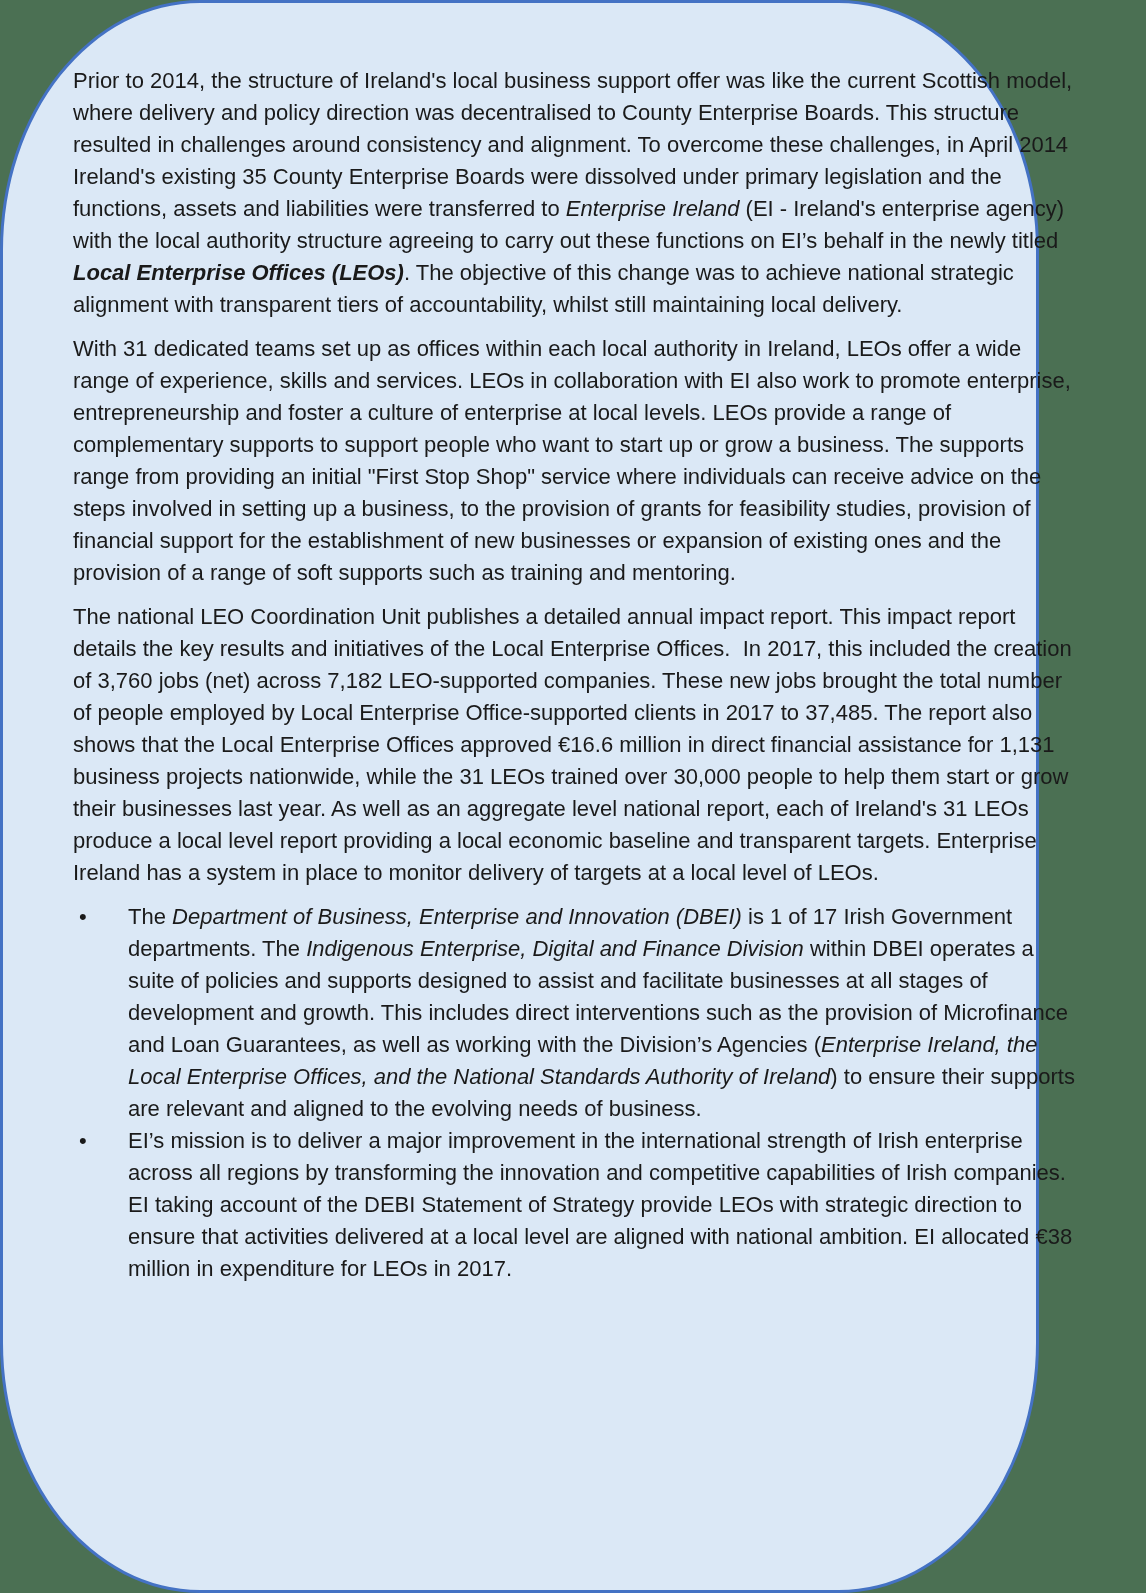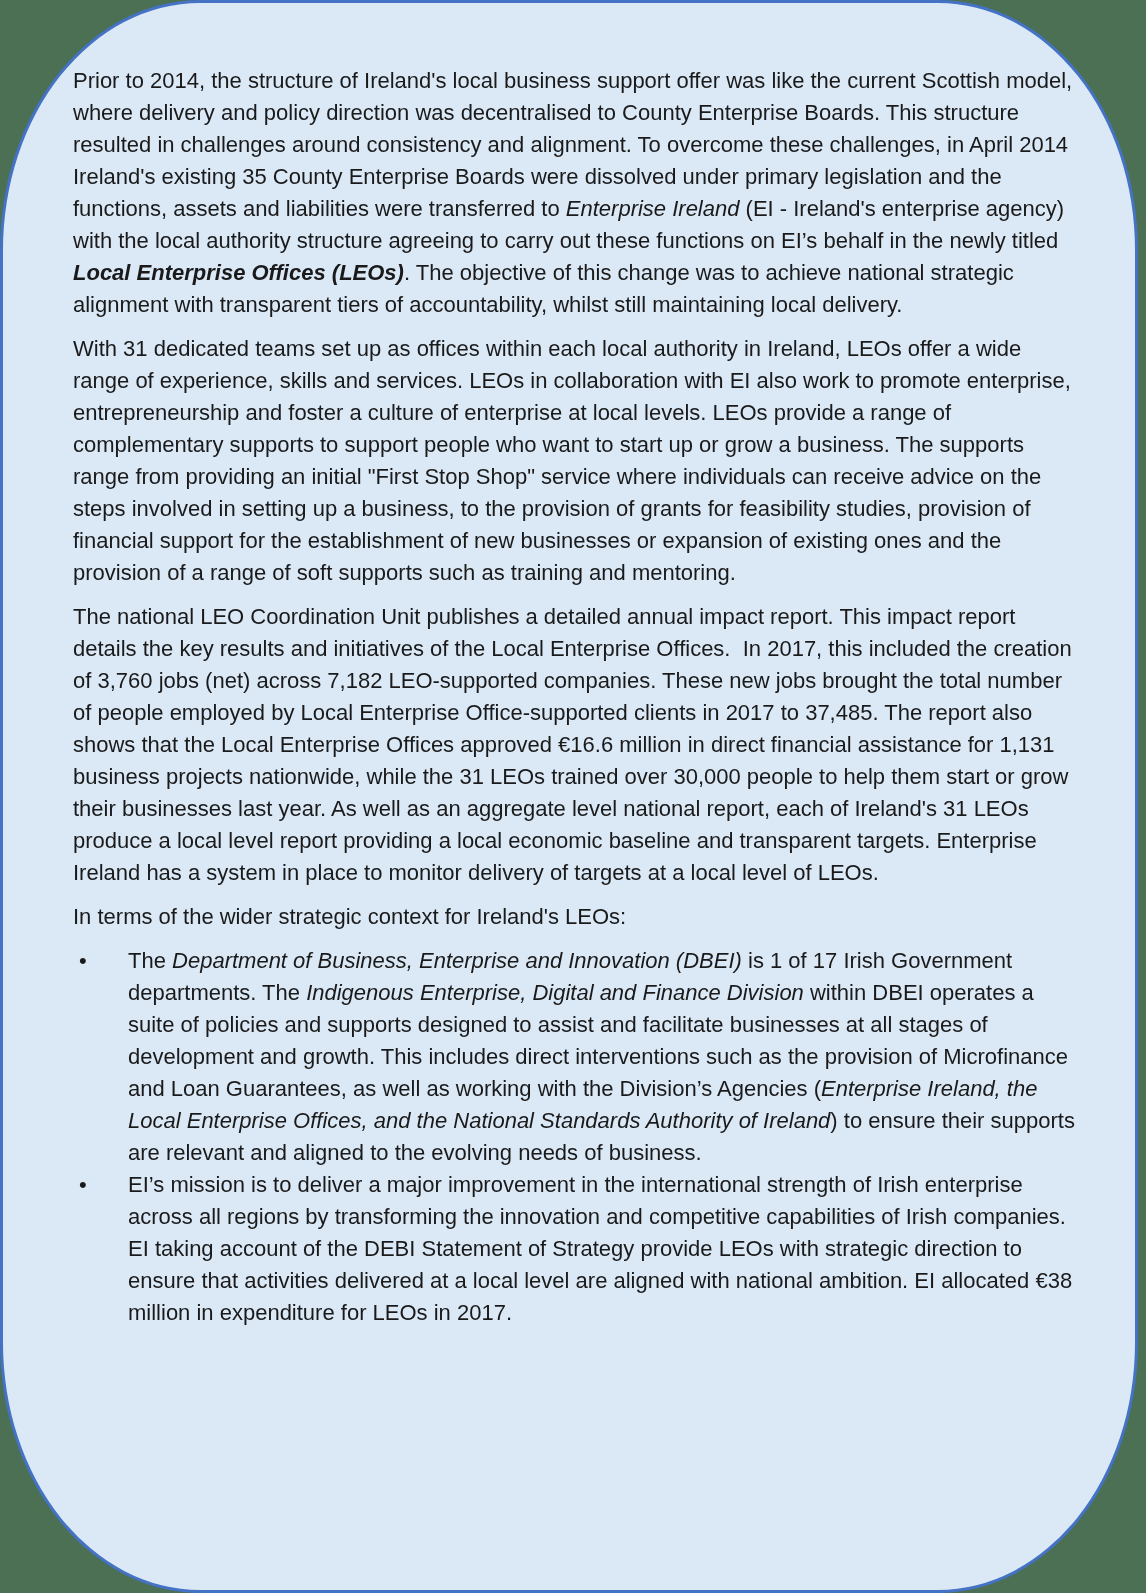--- a/index.html
+++ b/index.html
@@ -7,21 +7,21 @@
     position: relative;
     width: 1146px;
     height: 1593px;
     background: #4b7053;
     overflow: hidden;
     font-family: "Liberation Sans", "DejaVu Sans", sans-serif;
   }
   .card {
     position: absolute;
     left: 0; top: 0;
-    width: 1138px; height: 1593px;
+    width: 1039px; height: 1593px;
     box-sizing: border-box;
     background: #dbe8f6;
     border: 3px solid #4472c4;
     border-radius: 200px / 250px;
   }
   .doc {
     position: absolute;
     left: 70px;
     top: 62px;
     width: 1004px;
@@ -51,21 +51,20 @@
 </style>
 </head>
 <body>
 
 <div class="stage" style="background: rgb(75, 112, 83);">
   <div class="card" style="background: rgb(219, 232, 246); border-color: rgb(68, 114, 196);">
     <div class="doc" style="color: rgb(26, 26, 26);">
         <p class="para"><span>Prior to 2014, the structure of Ireland's local business support offer was like the current Scottish model, where delivery and policy direction was decentralised to County Enterprise Boards. This structure resulted in challenges around consistency and alignment. To overcome these challenges, in April 2014 Ireland's existing 35 County Enterprise Boards were dissolved under primary legislation and the functions, assets and liabilities were transferred to </span><span class="run-i">Enterprise Ireland</span><span> (EI - Ireland's enterprise agency) with the local authority structure agreeing to carry out these functions on EI’s behalf in the newly titled </span><span class="run-i run-b">Local Enterprise Offices (LEOs)</span><span>. The objective of this change was to achieve national strategic alignment with transparent tiers of accountability, whilst still maintaining local delivery.</span></p>
         <p class="para"><span>With 31 dedicated teams set up as offices within each local authority in Ireland, LEOs offer a wide range of experience, skills and services. LEOs in collaboration with EI also work to promote enterprise, entrepreneurship and foster a culture of enterprise at local levels. LEOs provide a range of complementary supports to support people who want to start up or grow a business. The supports range from providing an initial "First Stop Shop" service where individuals can receive advice on the steps involved in setting up a business, to the provision of grants for feasibility studies, provision of financial support for the establishment of new businesses or expansion of existing ones and the provision of a range of soft supports such as training and mentoring.</span></p>
         <p class="para"><span>The national LEO Coordination Unit publishes a detailed annual impact report. This impact report details the key results and initiatives of the Local Enterprise Offices.  In 2017, this included the creation of 3,760 jobs (net) across 7,182 LEO-supported companies. These new jobs brought the total number of people employed by Local Enterprise Office-supported clients in 2017 to 37,485. The report also shows that the Local Enterprise Offices approved €16.6 million in direct financial assistance for 1,131 business projects nationwide, while the 31 LEOs trained over 30,000 people to help them start or grow their businesses last year. As well as an aggregate level national report, each of Ireland's 31 LEOs produce a local level report providing a local economic baseline and transparent targets. Enterprise Ireland has a system in place to monitor delivery of targets at a local level of LEOs.</span></p>
-        <p class="para"><span>In terms of the wider strategic context for Ireland's LEOs:</span></p>
         <div class="bullet-item">
           <span class="bullet-marker">•</span>
           <span class="bullet-text"><span>The </span><span class="run-i">Department of Business, Enterprise and Innovation (DBEI)</span><span> is 1 of 17 Irish Government departments. The </span><span class="run-i">Indigenous Enterprise, Digital and Finance Division</span><span> within DBEI operates a suite of policies and supports designed to assist and facilitate businesses at all stages of development and growth. This includes direct interventions such as the provision of Microfinance and Loan Guarantees, as well as working with the Division’s Agencies (</span><span class="run-i">Enterprise Ireland, the Local Enterprise Offices, and the National Standards Authority of Ireland</span><span>) to ensure their supports are relevant and aligned to the evolving needs of business.</span></span>
         </div>
         <div class="bullet-item">
           <span class="bullet-marker">•</span>
           <span class="bullet-text"><span>EI’s mission is to deliver a major improvement in the international strength of Irish enterprise across all regions by transforming the innovation and competitive capabilities of Irish companies. EI taking account of the DEBI Statement of Strategy provide LEOs with strategic direction to ensure that activities delivered at a local level are aligned with national ambition. EI allocated €38 million in expenditure for LEOs in 2017.</span></span>
         </div>
       </div>
   </div>

